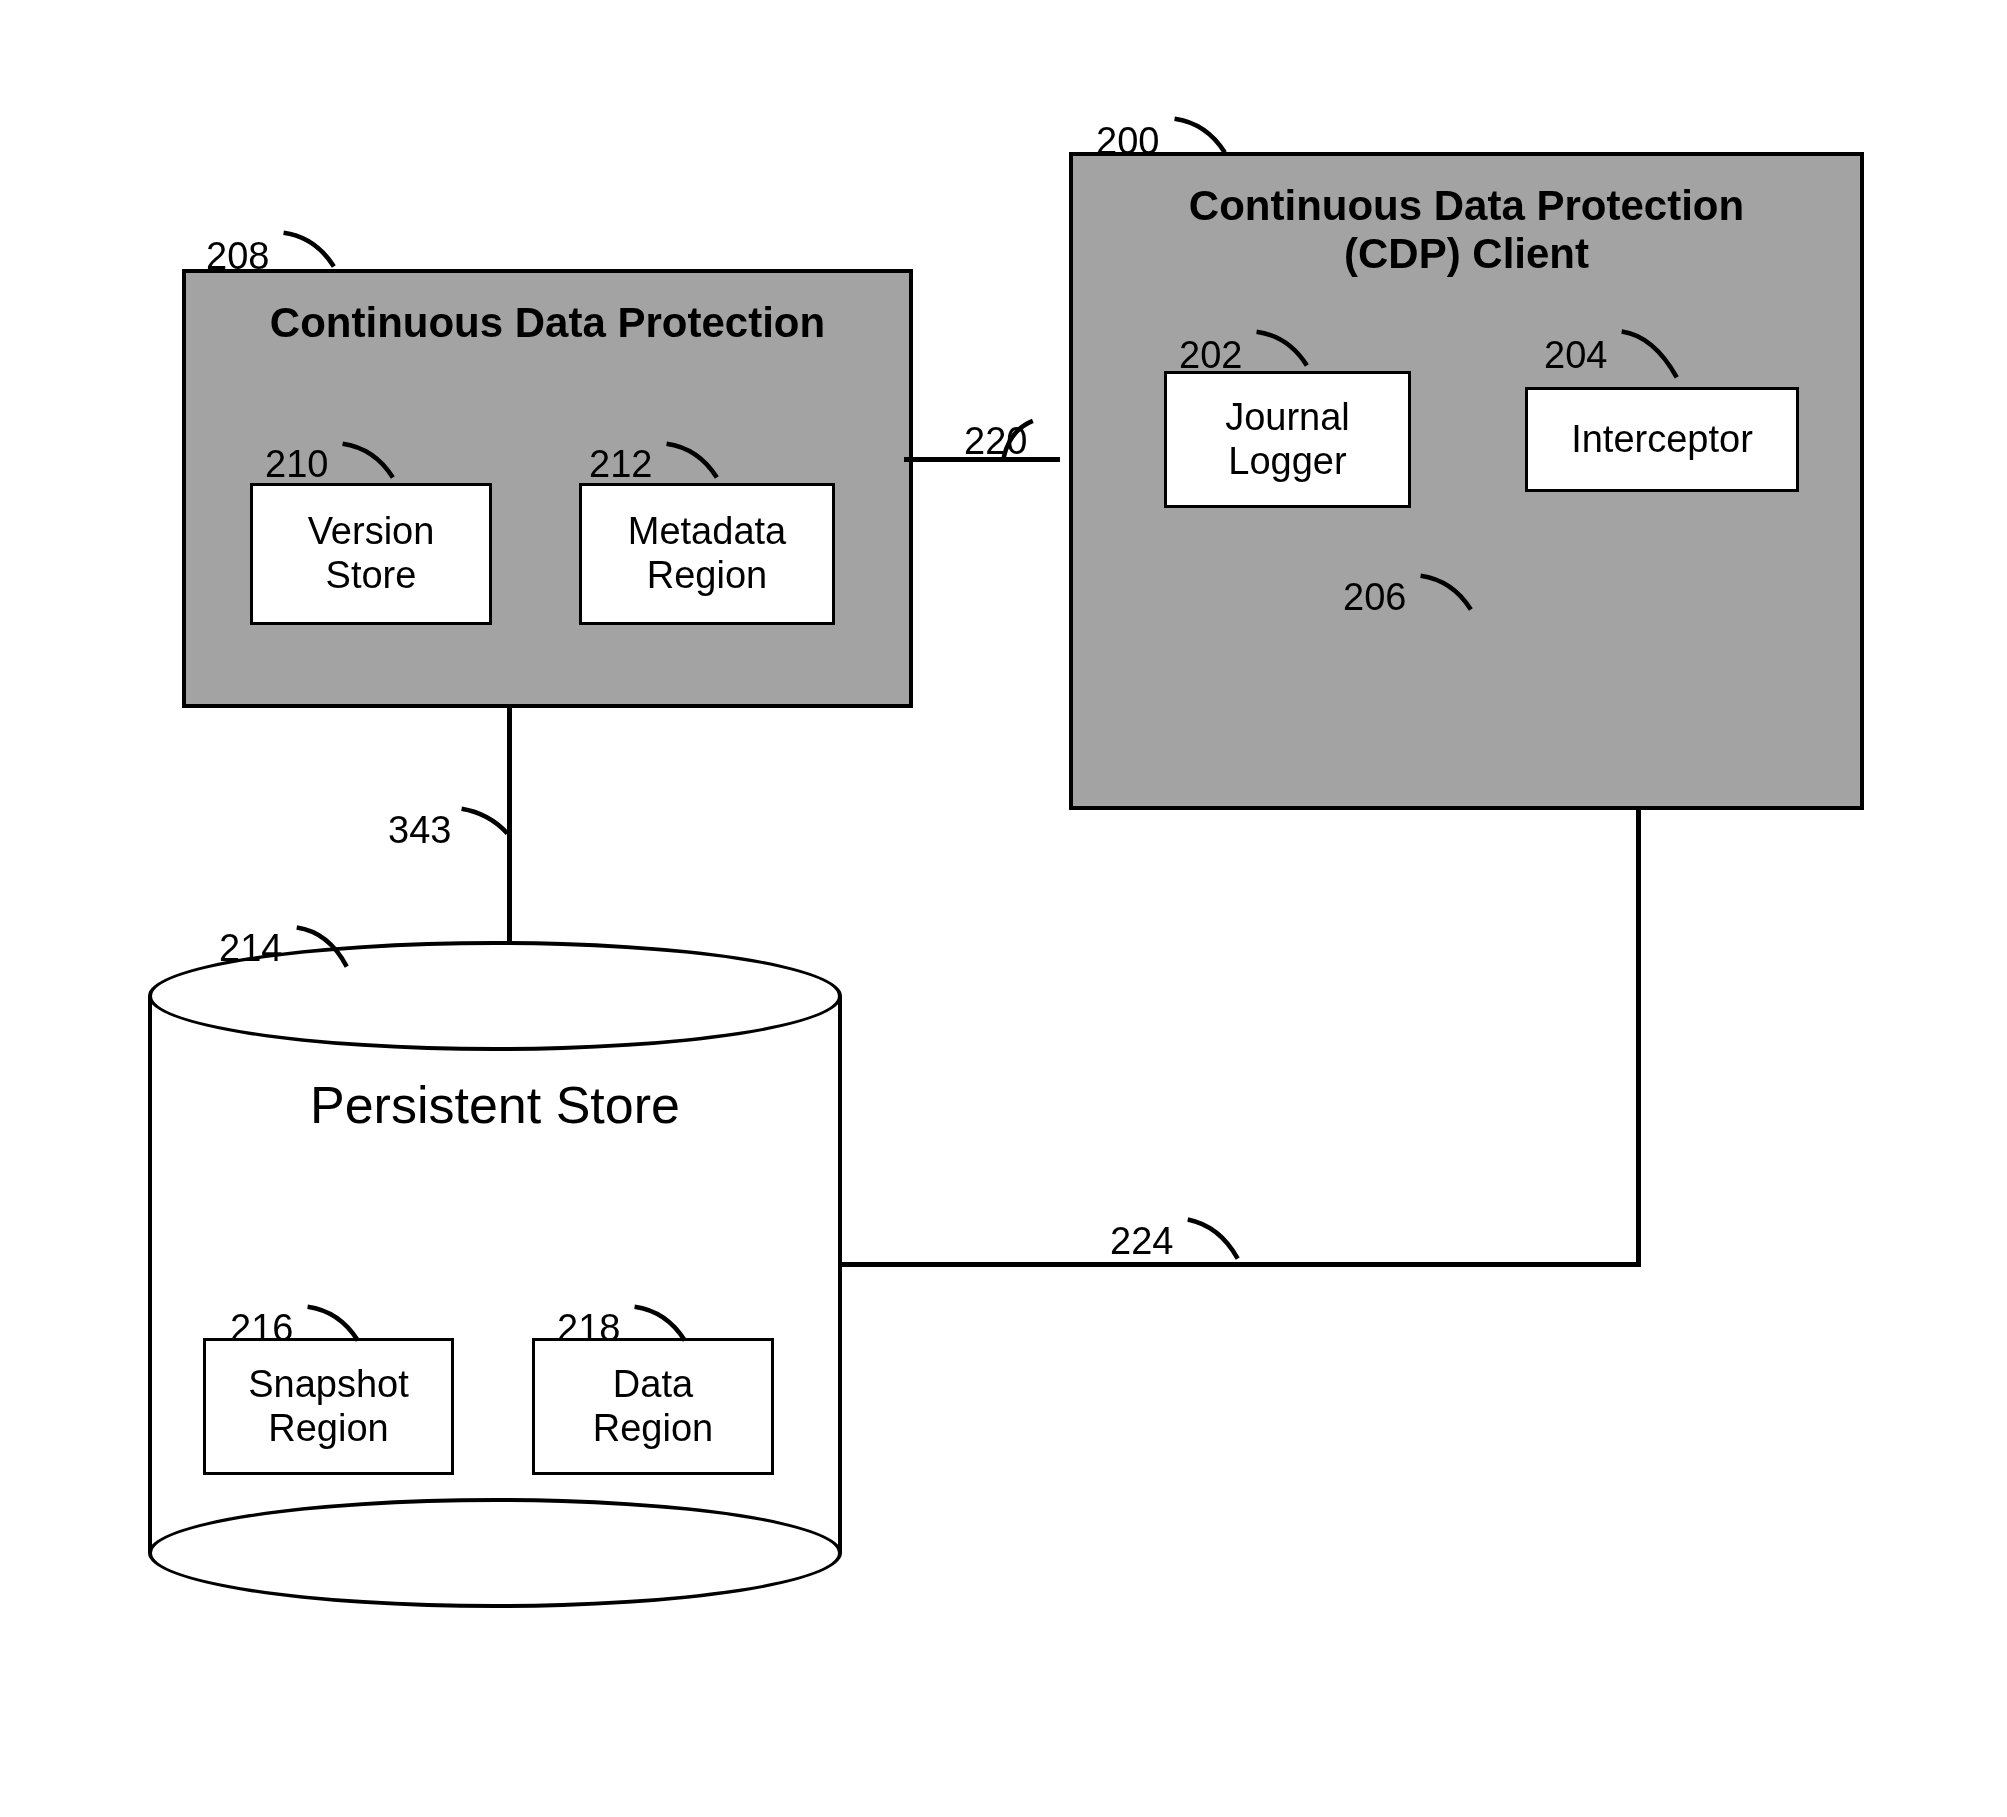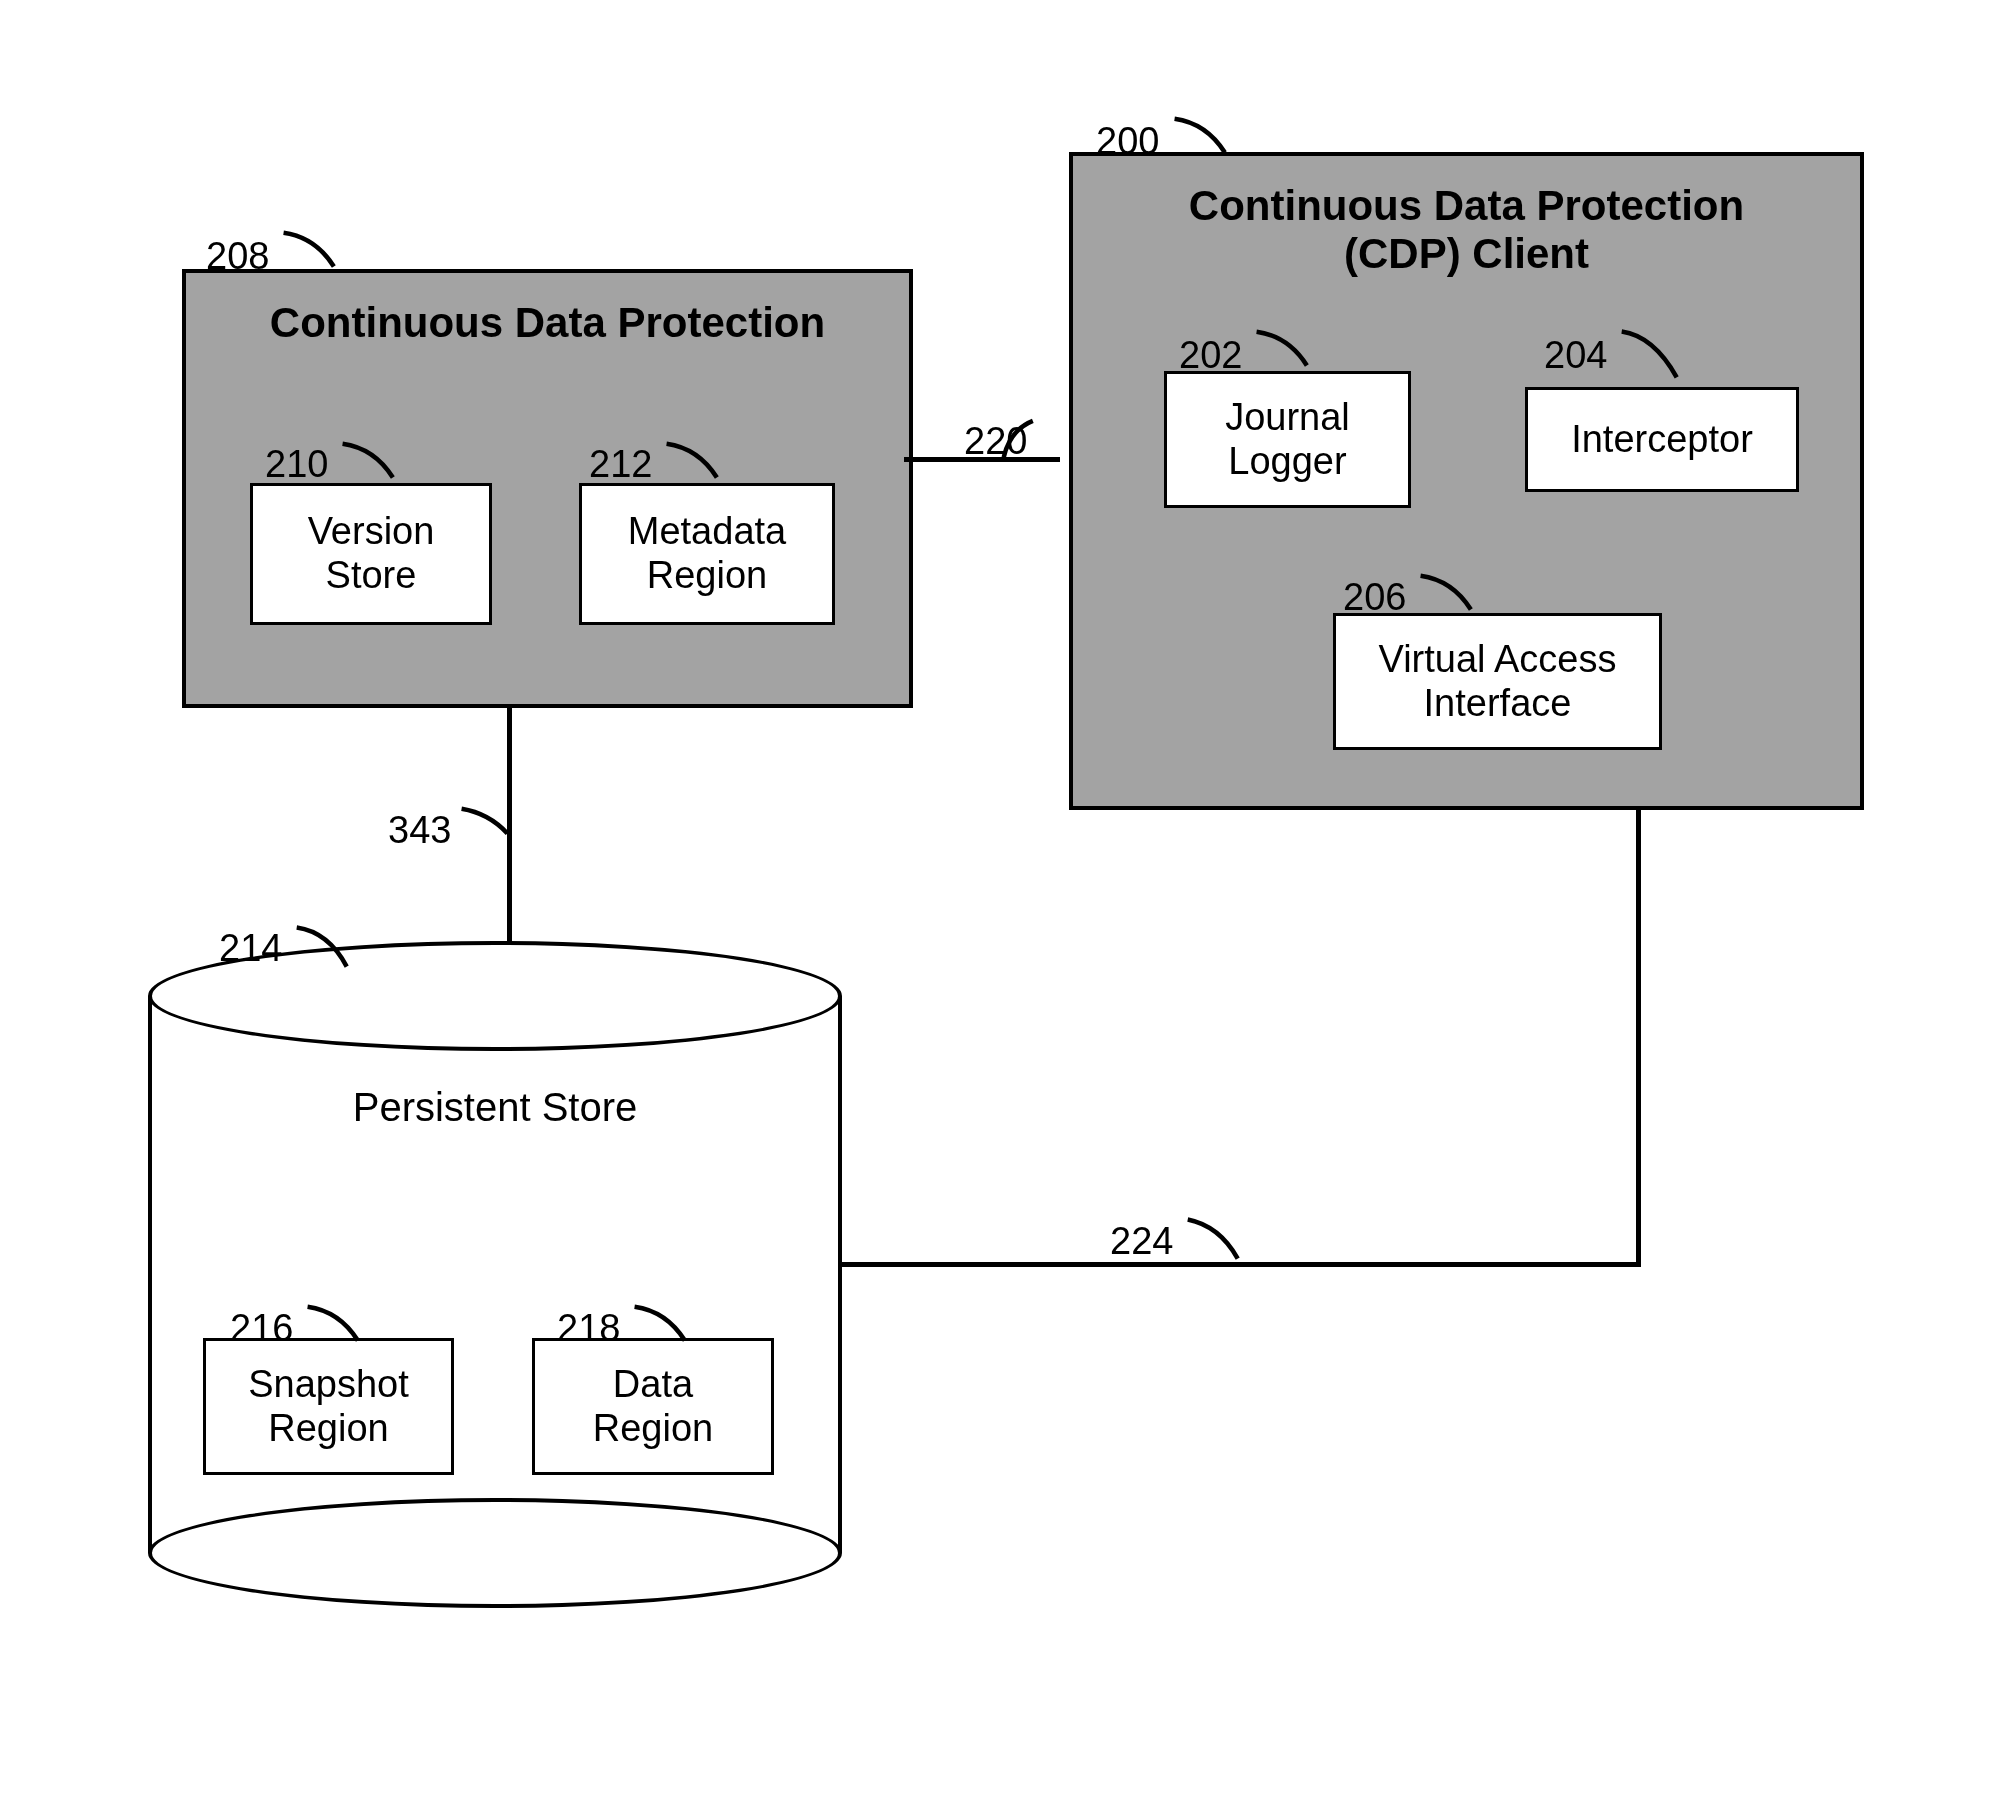--- a/index.html
+++ b/index.html
@@ -108,24 +108,20 @@
 
   <div class="inner-box" style="left:91px; top:215px; width:247px; height:137px;">
     <div class="label">Journal</div>
     <div class="label">Logger</div>
   </div>
 
   <div class="inner-box" style="left:452px; top:231px; width:274px; height:105px;">
     <div class="label">Interceptor</div>
   </div>
 
-  <div class="inner-box" style="left:260px; top:457px; width:329px; height:137px;">
-    <div class="label">Virtual Access</div>
-    <div class="label">Interface</div>
-  </div>
 </div>
 
 <div class="ref-label" style="left:1096px; top:88px;">200</div>
 <svg class="leader" style="left:1170px; top:114px; width:64px; height:46px;" viewBox="0 0 70 50" width="64" height="46">
   <path d="M5,5 Q40,10 60,42" stroke="#000" stroke-width="5" fill="none"></path>
 </svg>
 
 <div class="ref-label" style="left:1179px; top:302px;">202</div>
 <svg class="leader" style="left:1252px; top:327px; width:64px; height:46px;" viewBox="0 0 70 50" width="64" height="46">
   <path d="M5,5 Q40,10 60,42" stroke="#000" stroke-width="5" fill="none"></path>
@@ -139,21 +135,21 @@
 <div class="ref-label" style="left:1343px; top:544px;">206</div>
 <svg class="leader" style="left:1416px; top:571px; width:64px; height:46px;" viewBox="0 0 70 50" width="64" height="46">
   <path d="M5,5 Q40,10 60,42" stroke="#000" stroke-width="5" fill="none"></path>
 </svg>
 
 <div class="cylinder" style="left:148px; top:941px; width:694px; height:667px;">
   <div class="cyl-body" style="left:0; top:55px; width:694px; height:557px;"></div>
   <div class="cyl-bottom" style="left:0; top:557px; width:694px; height:110px;"></div>
   <div class="cyl-top" style="left:0; top:0; width:694px; height:110px;"></div>
 
-  <div class="label" style="position:absolute; left:0; right:0; top:135px; text-align:center; font-size:40px;margin-top:8px;">Persistent Store</div>
+  <div class="label" style="position:absolute; left:0; right:0; top:135px; text-align:center; font-size:52px;">Persistent Store</div>
 
   <div class="inner-box" style="left:55px; top:397px; width:251px; height:137px;">
     <div class="label">Snapshot</div>
     <div class="label">Region</div>
   </div>
 
   <div class="inner-box" style="left:384px; top:397px; width:242px; height:137px;">
     <div class="label">Data</div>
     <div class="label">Region</div>
   </div>

